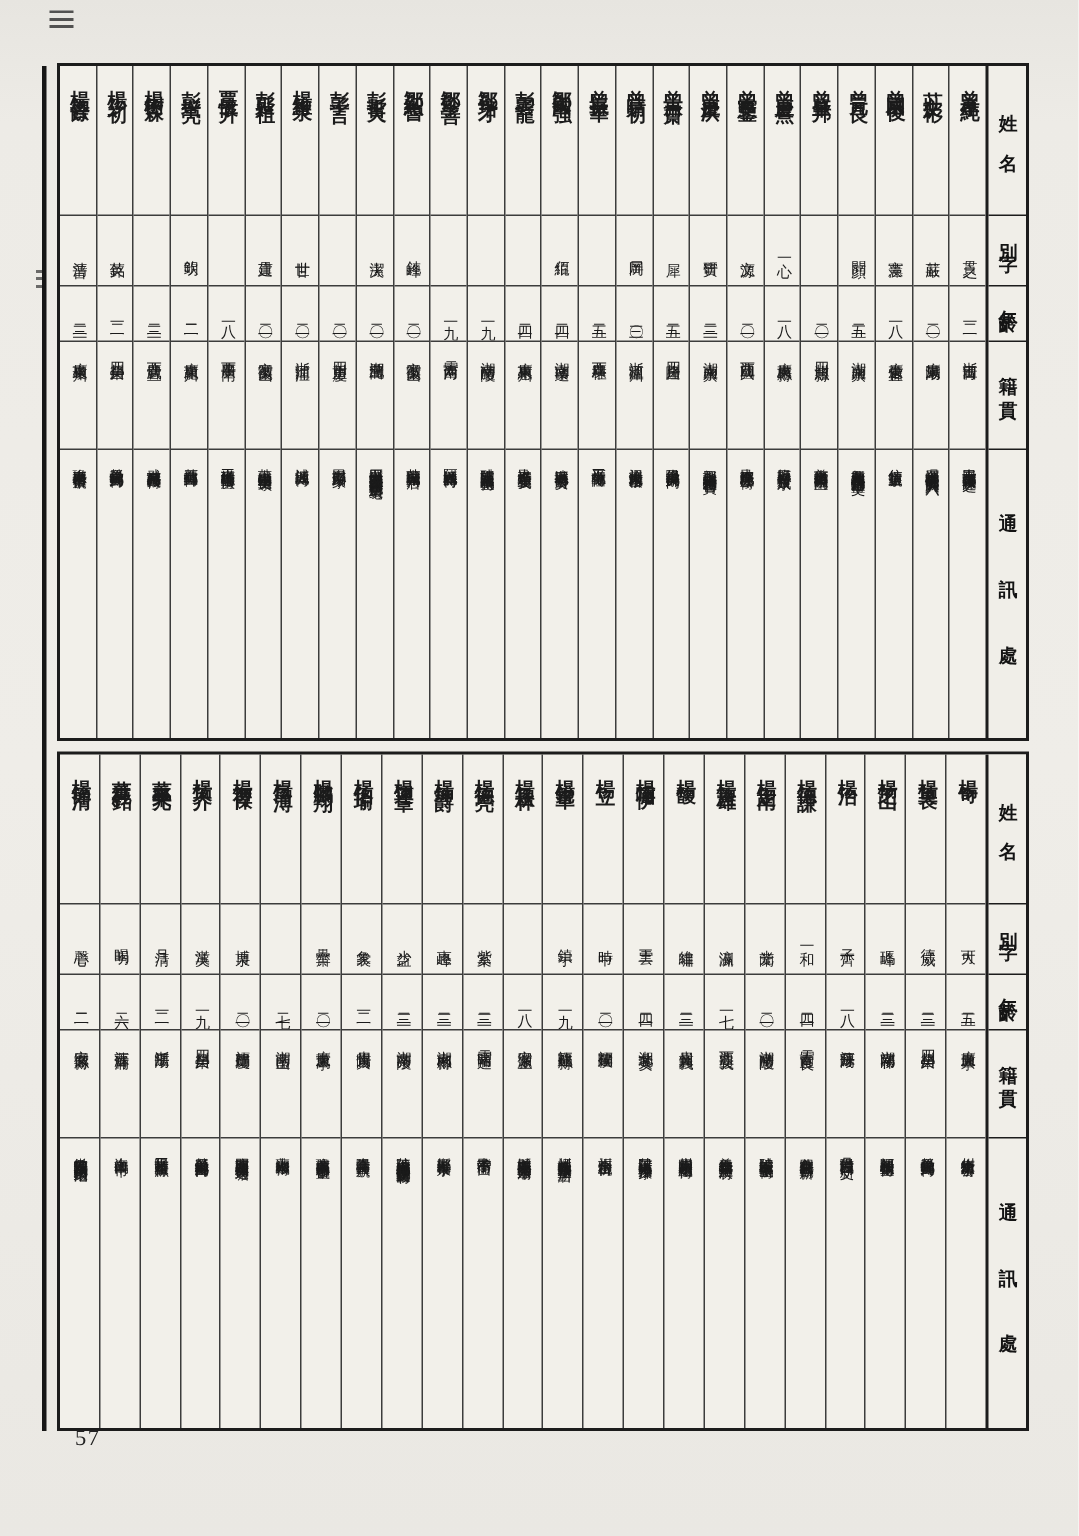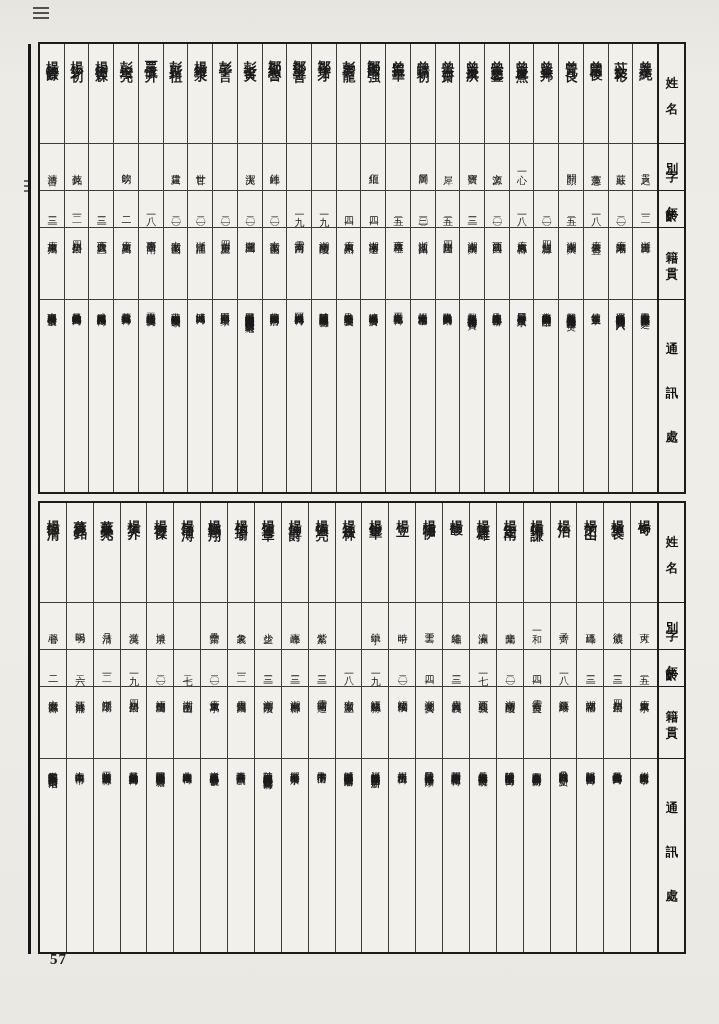--- a/index.html
+++ b/index.html
@@ -44,21 +44,21 @@
     font-weight:700;font-size:12.5px;color:#141414;
     border-bottom:1px solid #1c1c1c;overflow:hidden;
   }
   .hcell.name{height:100px;letter-spacing:26px;padding-top:22px;}
   .hcell.zi{height:47px;letter-spacing:7px;padding-top:8px;}
   .hcell.age{height:37px;letter-spacing:3px;padding-top:5px;}
   .hcell.origin{height:72px;letter-spacing:16px;padding-top:13px;}
   .hcell.addr{flex:1 1 auto;letter-spacing:44px;padding-top:32px;border-bottom:none;}
   .page-number{
     position:absolute;left:50px;top:951px;font-size:15px;color:#222;
-    font-family:"Liberation Serif",serif;letter-spacing:1px;font-weight:bold;
+    font-family:"Liberation Serif",serif;letter-spacing:1px;
   }
 </style>
 </head>
 <body>
 
 <div class="corner-mark"></div>
 <div class="edge-tick"></div>
 <div class="left-rule"></div>
 
 <div class="table" id="table-top">

